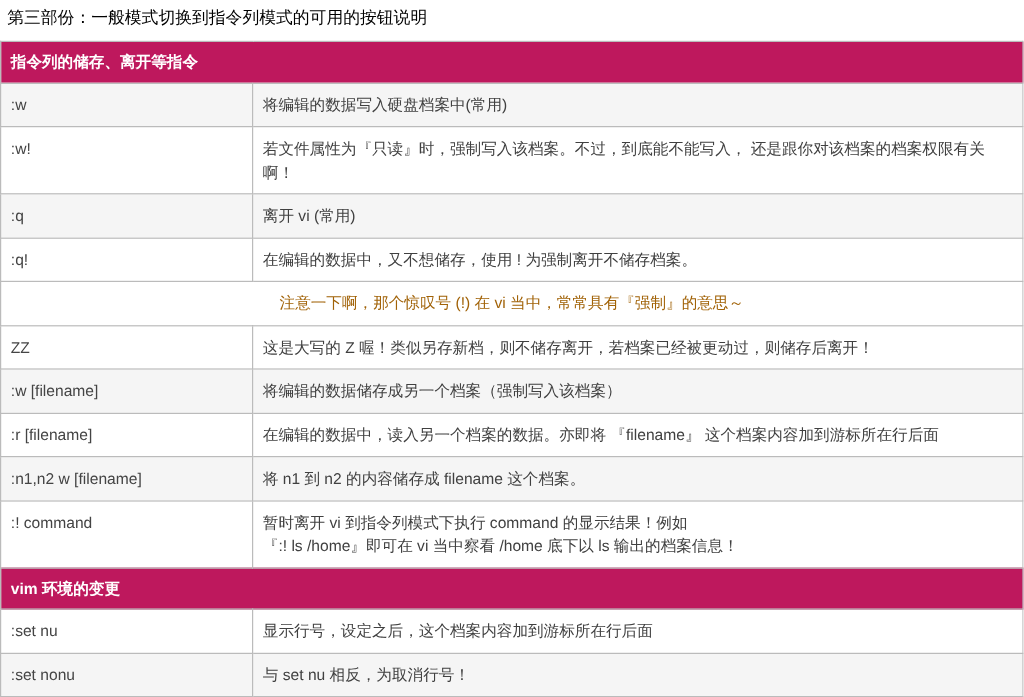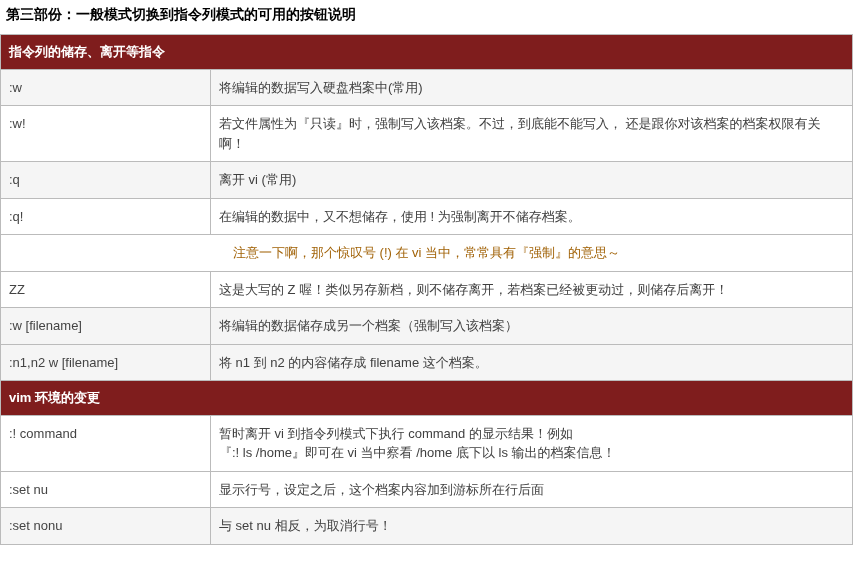--- a/index.html
+++ b/index.html
@@ -9,32 +9,32 @@
     }
     body {
       font-family: Arial, "Microsoft YaHei", sans-serif;
       font-size: 13px;
       color: #333;
       background: #fff;
       width: 853px;
       position: relative;
     }
     .heading {
-      font-weight: bold;
+      font-weight: normal;
       font-size: 14px;
       padding: 6px 6px 10px 6px;
       color: #000;
     }
     table {
       width: 100%;
       border-collapse: collapse;
       border: 1px solid #bbb;
     }
     .section-header {
-      background: #7f1d1d;
+      background: #be185d;
       color: #fff;
       font-weight: bold;
       padding: 7px 8px;
       font-size: 13px;
     }
     td {
       border: 1px solid #bbb;
       padding: 8px 8px;
       vertical-align: top;
       line-height: 1.5;
@@ -82,31 +82,35 @@
     <td colspan="2">注意一下啊，那个惊叹号 (!) 在 vi 当中，常常具有『强制』的意思～</td>
   </tr>
   <tr>
     <td class="cmd">ZZ</td>
     <td>这是大写的 Z 喔！类似另存新档，则不储存离开，若档案已经被更动过，则储存后离开！</td>
   </tr>
   <tr class="alt">
     <td class="cmd">:w [filename]</td>
     <td>将编辑的数据储存成另一个档案（强制写入该档案）</td>
   </tr>
+  <tr>
+    <td class="cmd">:r [filename]</td>
+    <td>在编辑的数据中，读入另一个档案的数据。亦即将 『filename』 这个档案内容加到游标所在行后面</td>
+  </tr>
   <tr class="alt">
     <td class="cmd">:n1,n2 w [filename]</td>
     <td>将 n1 到 n2 的内容储存成 filename 这个档案。</td>
   </tr>
   <tr>
-    <td colspan="2" class="section-header">vim 环境的变更</td>
-  </tr>
-  <tr>
     <td class="cmd">:! command</td>
     <td style="white-space:pre-line">暂时离开 vi 到指令列模式下执行 command 的显示结果！例如
 『:! ls /home』即可在 vi 当中察看 /home 底下以 ls 输出的档案信息！</td>
+  </tr>
+  <tr>
+    <td colspan="2" class="section-header">vim 环境的变更</td>
   </tr>
   <tr>
     <td class="cmd">:set nu</td>
     <td>显示行号，设定之后，这个档案内容加到游标所在行后面</td>
   </tr>
   <tr class="alt">
     <td class="cmd">:set nonu</td>
     <td>与 set nu 相反，为取消行号！</td>
   </tr>
 </tbody>

